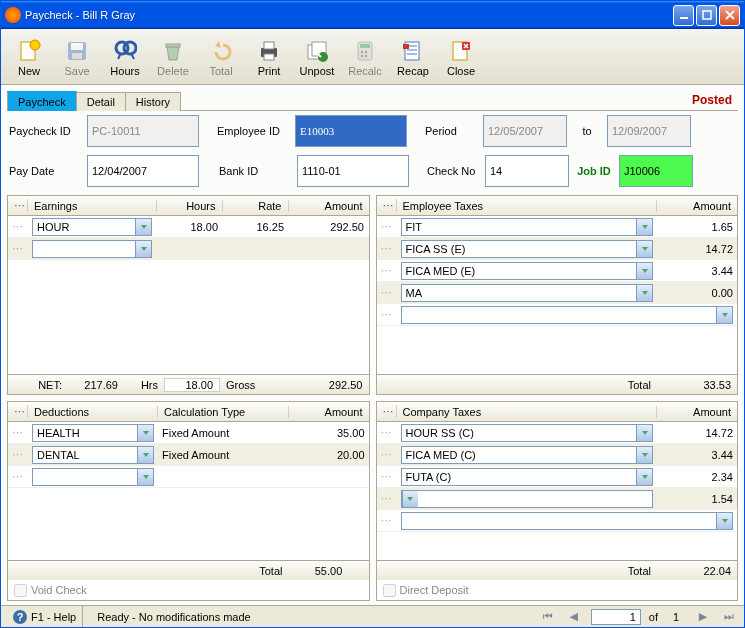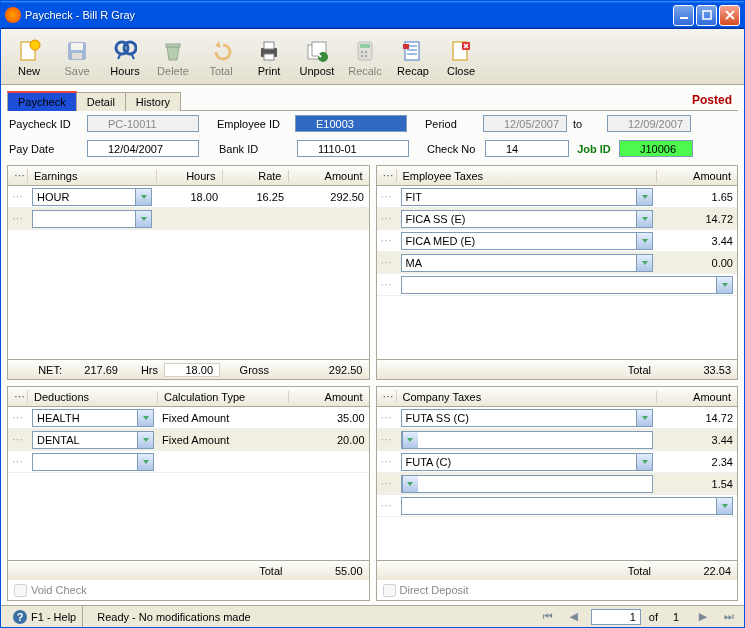--- a/index.html
+++ b/index.html
@@ -12,27 +12,27 @@
   .winbtn { width: 21px; height: 21px; border: 1px solid #fff; border-radius: 3px; background: linear-gradient(to bottom,#7ba7e8,#2f6add); color:#fff; display:flex; align-items:center; justify-content:center; font-weight:bold; cursor:pointer;}
   .winbtn.close { background: linear-gradient(to bottom,#f4a290,#d74b1e); }
   .toolbar { height: 56px; background: linear-gradient(to bottom,#f4f3ee,#e3e0cf); border-bottom:1px solid #aca899; display:flex; padding:2px 4px; gap:0; }
   .tbtn { width: 48px; display:flex; flex-direction:column; align-items:center; justify-content:center; cursor:pointer; border:1px solid transparent; padding:2px 0;}
   .tbtn.disabled { opacity:.45; cursor:default;}
   .tbtn .ticon2 { width:28px; height:28px; display:flex; align-items:center; justify-content:center;}
   .tbtn .tlabel { font-size:11px; color:#000;}
   .content { flex:1; background:#fcfcfa; padding:4px 6px; display:flex; flex-direction:column; overflow:hidden;}
   .tabrow { display:flex; align-items:flex-end; height:22px; border-bottom:1px solid #aca899;}
   .tab { padding:3px 10px; border:1px solid #aca899; border-bottom:none; background:#ece9d8; margin-right:-1px; cursor:pointer; position:relative; top:1px;}
-  .tab.active { background:#1d4ed8; border-top:2px solid #ef4444; z-index:1;}
+  .tab.active { background:#0ea5e9; border-top:2px solid #0ea5e9; z-index:1;}
   .posted { margin-left:auto; margin-right:6px; color:#b00000; font-weight:bold; font-size:12px; align-self:center;}
   .formrow { display:flex; align-items:center; padding:4px 2px; gap:6px;}
   .flabel { width:72px; color:#000;}
-  .field { height:17px; border:1px solid #7f9db9; background:#fff; padding:0 20px; display:flex; align-items:center; font-size:11px;}
+  .field { height:32px; border:1px solid #7f9db9; background:#fff; padding:0 4px; display:flex; align-items:center; font-size:11px;}
   .field.ro { background:#f0f0f0; color:#888;}
-  .field.sel { background:#316ac5; color:#fff;}
+  .field.sel { background:#316ac5; color:#fff;font-family:Liberation Serif, serif;}
   .field.hl { background:#4df94d;}
   .grids { flex:1; display:grid; grid-template-columns:1fr 1fr; grid-template-rows:1fr 1fr; gap:6px; margin-top:4px; min-height:0;}
   .panel { border:1px solid #aca899; background:#fff; display:flex; flex-direction:column; overflow:hidden;}
   .phdr { height:20px; background:linear-gradient(to bottom,#fdfdfb,#ece9d8); border-bottom:1px solid #aca899; display:flex; align-items:center; font-size:11px;}
   .phdr .cell { padding:0 6px; border-right:1px solid #d4d0c8;}
   .phdr .cell:last-child{border-right:none;}
   .dots { width:20px; text-align:center; letter-spacing:1px; cursor:pointer; color:#555;}
   .pbody { flex:1; overflow:auto; background:#fff;}
   .prow { height:22px; display:flex; align-items:center; border-bottom:1px solid #eee;}
   .prow .rcell { padding:0 4px; height:100%; display:flex; align-items:center;}
@@ -190,21 +190,21 @@
       <div class="posted">Posted</div>
     </div>
 
     <div class="formrow">
       <div class="flabel">Paycheck ID</div>
       <div class="field ro" style="width:112px">PC-10011</div>
       <div class="flabel" style="width:72px;margin-left:12px">Employee ID</div>
       <div class="field sel" style="width:112px">E10003</div>
       <div class="flabel" style="width:52px;margin-left:12px">Period</div>
       <div class="field ro" style="width:84px">12/05/2007</div>
-      <div style="width:28px;">to</div>
+      <div style="width:28px;text-align:center">to</div>
       <div class="field ro" style="width:84px">12/09/2007</div>
     </div>
     <div class="formrow">
       <div class="flabel">Pay Date</div>
       <div class="field" style="width:112px">12/04/2007</div>
       <div class="flabel" style="width:72px;margin-left:14px">Bank ID</div>
       <div class="field" style="width:112px">1110-01</div>
       <div class="flabel" style="width:52px;margin-left:12px">Check No</div>
       <div class="field" style="width:84px">14</div>
       <div style="width:38px;text-align:center;color:#0a7a0a;font-weight:bold">Job ID</div>
@@ -250,21 +250,21 @@
                   </div>
                 </div>
               </div>
             </div>
           </div>
         <div class="pfoot">
           <div class="fcell" style="width:60px;text-align:right">NET:</div>
           <div class="fcell" style="width:56px;text-align:right">217.69</div>
           <div class="fcell" style="width:40px;text-align:right">Hrs</div>
           <div class="fcell" style="width:56px;text-align:right;background:#fff;border:1px solid #d4d0c8">18.00</div>
-          <div class="fcell" style="flex:1;text-align:center">Gross</div>
+          <div class="fcell" style="flex:1;text-align:left">Gross</div>
           <div class="fcell" style="width:80px;text-align:right">292.50</div>
         </div>
       </div>
 
       <div class="panel">
         <div class="phdr">
           <div class="cell dots">⋯</div>
           <div class="cell" style="flex:1">Employee Taxes</div>
           <div class="cell" style="width:80px;text-align:right">Amount</div>
         </div>
@@ -392,53 +392,54 @@
                     <svg width="8" height="8">
                       <path d="M1 2l3 4 3-4z" fill="#4a6"></path>
                     </svg>
                   </div>
                 </div>
               </div>
             </div>
           </div>
         <div class="pfoot">
           <div class="fcell" style="flex:1;text-align:right">Total</div>
-          <div class="fcell" style="width:80px;text-align:right">55.00</div>
+          <div class="fcell" style="width:80px;text-align:center">55.00</div>
         </div>
         <div class="chkrow">
             <input type="checkbox" disabled="" style="">
             <span>Void Check</span>
           </div>
       </div>
 
       <div class="panel">
         <div class="phdr">
           <div class="cell dots">⋯</div>
           <div class="cell" style="flex:1">Company Taxes</div>
           <div class="cell" style="width:80px;text-align:right">Amount</div>
         </div>
         <div class="pbody" id="comptax-body">
             <div class="prow">
               <div class="rcell dots" style="width:20px;color:#aaa">⋯</div>
               <div class="rcell" style="flex:1">
                 <div class="combo">
-                  <div class="ctext">FUTA SS (C)</div>
+                  <div class="ctext">HOUR SS (C)</div>
                   <div class="carrow">
                     <svg width="8" height="8">
                       <path d="M1 2l3 4 3-4z" fill="#4a6"></path>
                     </svg>
                   </div>
                 </div>
               </div>
               <div class="rcell num" style="width:80px">14.72</div>
             </div>
             <div class="prow alt">
               <div class="rcell dots" style="width:20px;color:#aaa">⋯</div>
               <div class="rcell" style="flex:1">
                 <div class="combo">
+                  <div class="ctext">FICA MED (C)</div>
                   <div class="carrow">
                     <svg width="8" height="8">
                       <path d="M1 2l3 4 3-4z" fill="#4a6"></path>
                     </svg>
                   </div>
                 </div>
               </div>
               <div class="rcell num" style="width:80px">3.44</div>
             </div>
             <div class="prow">

